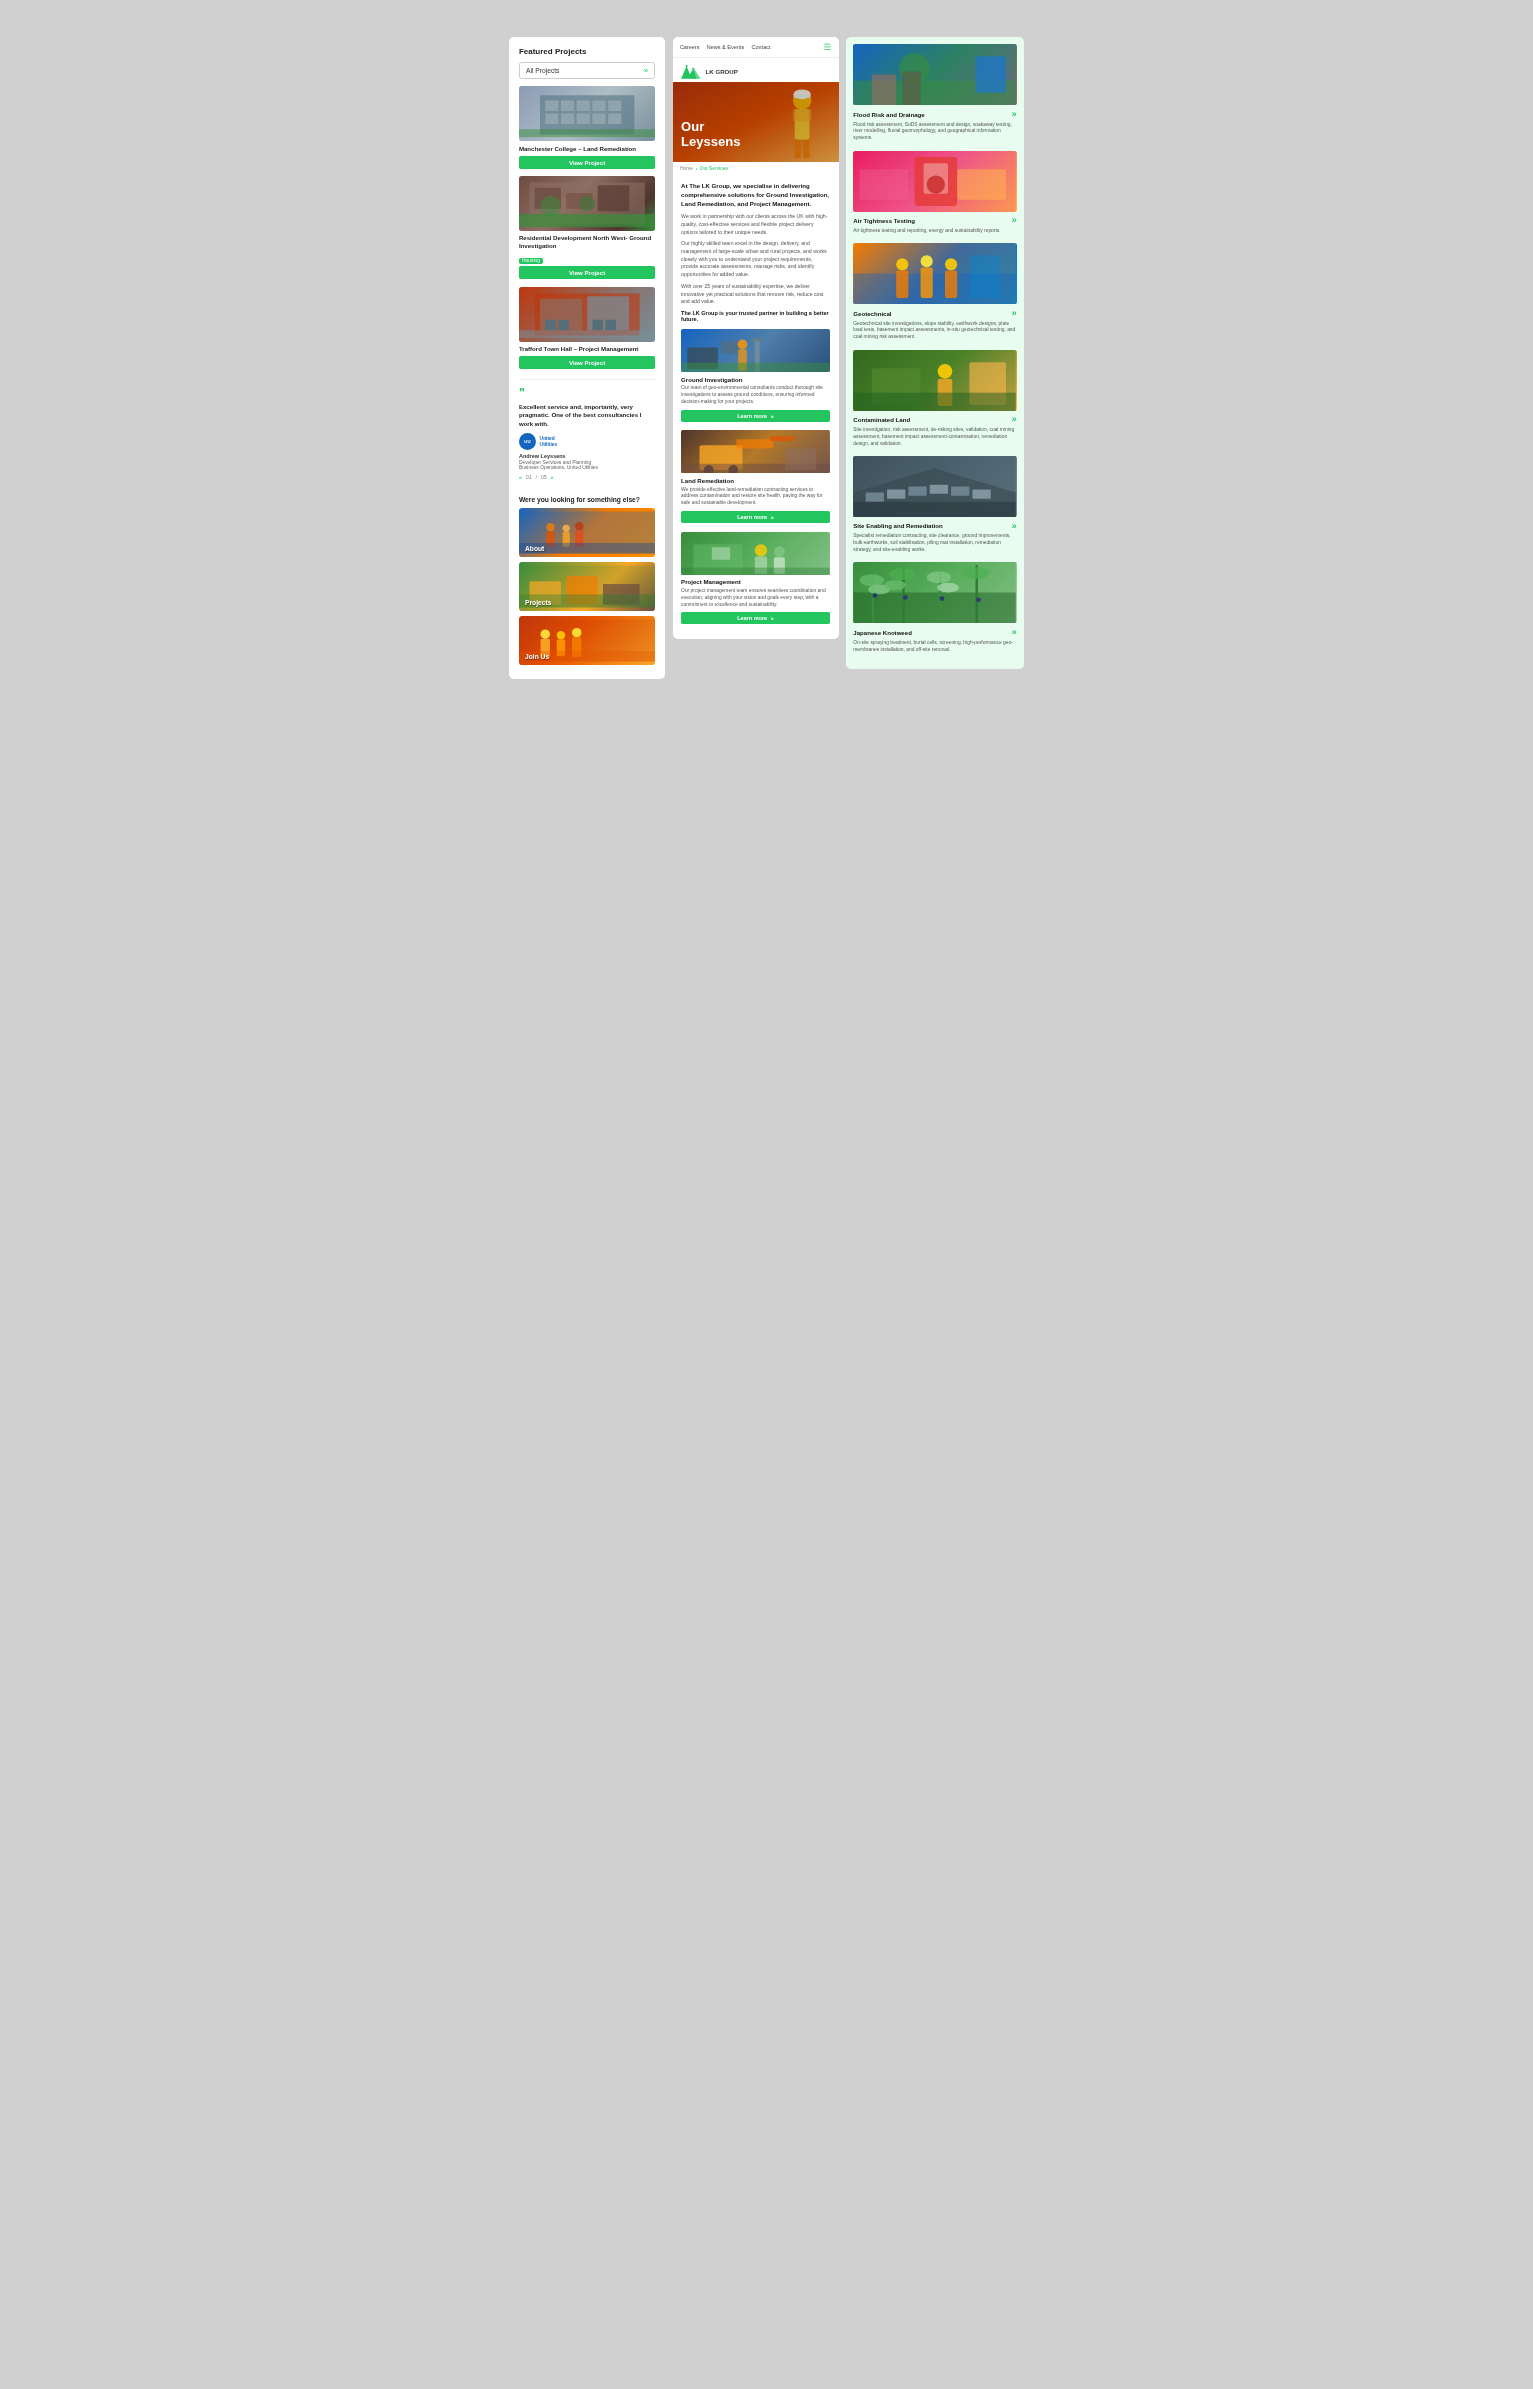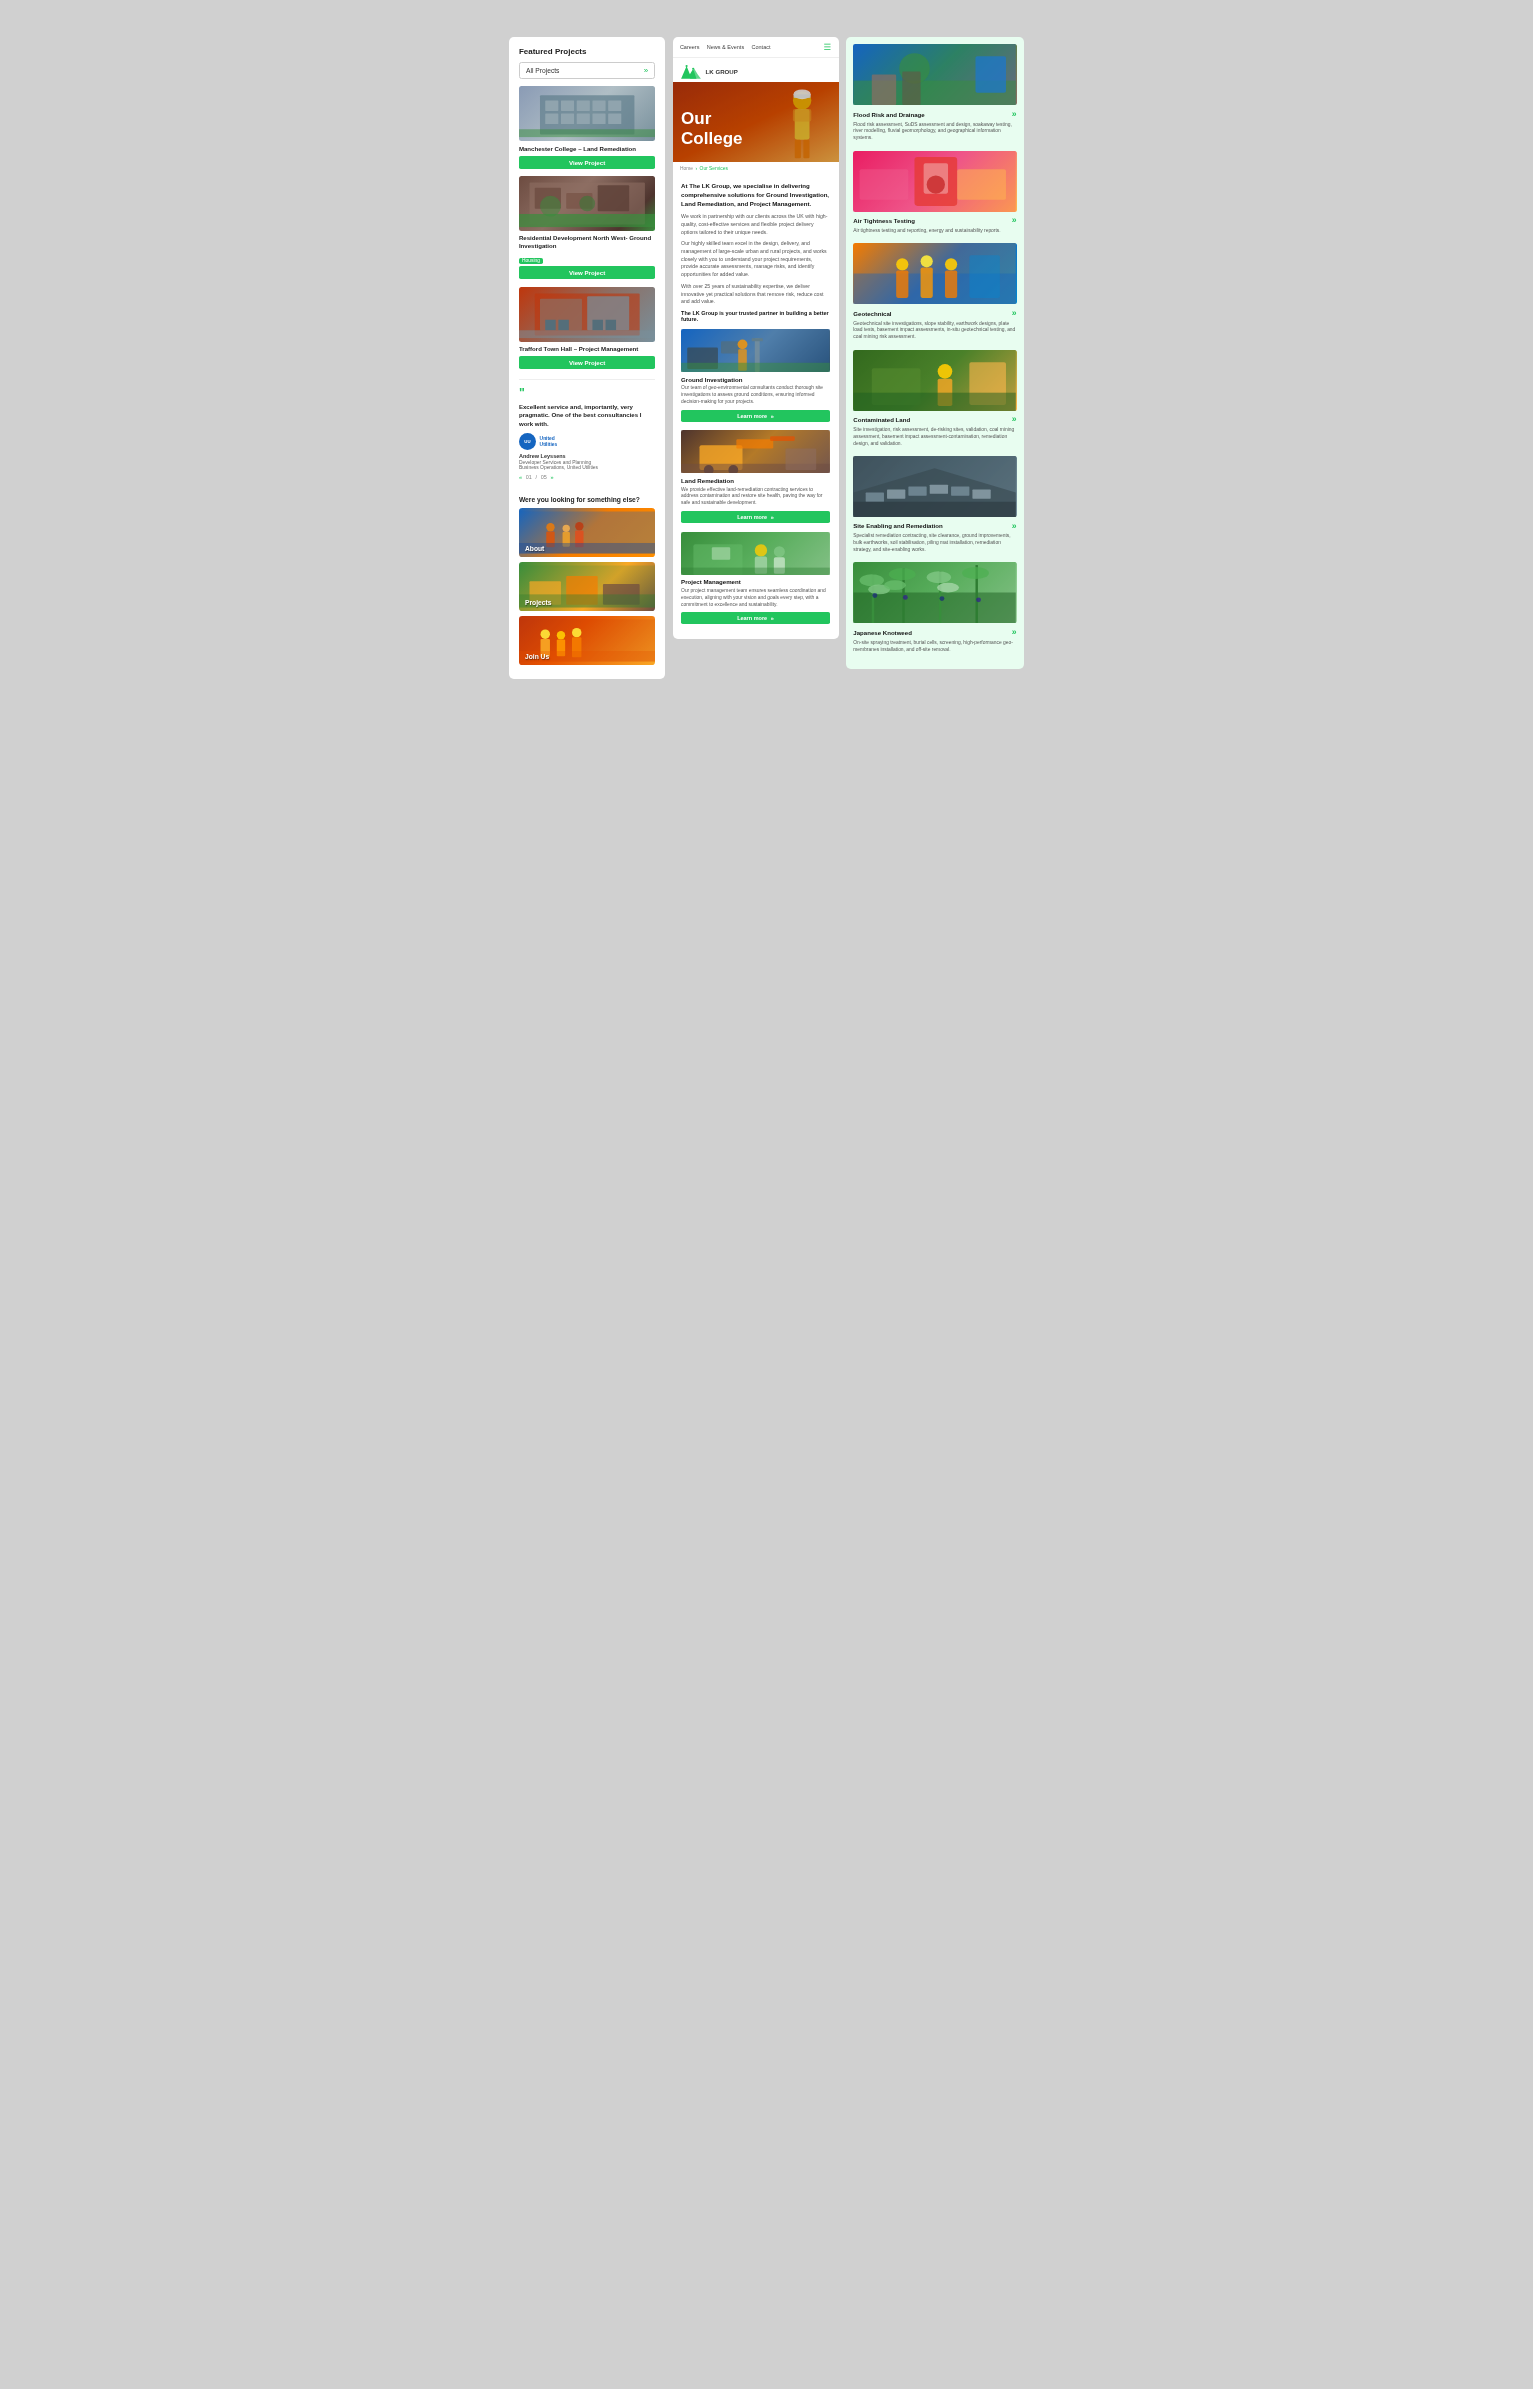--- a/index.html
+++ b/index.html
@@ -249,21 +249,21 @@
     .hero-overlay {
       position: absolute;
       top: 0; left: 0; right: 0; bottom: 0;
       background: rgba(0,0,0,0.2);
     }
     .hero-text {
       position: absolute;
       bottom: 12.3px;
       left: 8.6px;
       color: #fff;
-      font-size: 17px;
+      font-size: 13px;
       font-weight: bold;
       line-height: 1.2;
     }
     .breadcrumb {
       display: flex;
       align-items: center;
       gap: 2.5px;
       padding: 3.7px 7.4px;
       font-size: 4.9px;
       color: #888;
@@ -559,21 +559,21 @@
         <rect x="198" y="94" width="10" height="30" rx="2" fill="#f57c00" opacity="0.8"></rect>
         <rect x="212" y="94" width="10" height="30" rx="2" fill="#f57c00" opacity="0.8"></rect>
 
         <ellipse cx="210" cy="20" rx="14" ry="8" fill="#fff" opacity="0.9"></ellipse>
         <rect x="196" y="20" width="28" height="6" rx="2" fill="#eee" opacity="0.8"></rect>
       </svg>
       <div class="hero-overlay"></div>
     </div>
     <div class="hero-text">
       <div>Our</div>
-      <div>College</div>
+      <div>Leyssens</div>
     </div>
   </div>
 
   <div class="breadcrumb">
     <span>Home</span>
     <span class="sep">›</span>
     <span class="current">Our Services</span>
   </div>
 
   <div class="center-content">

